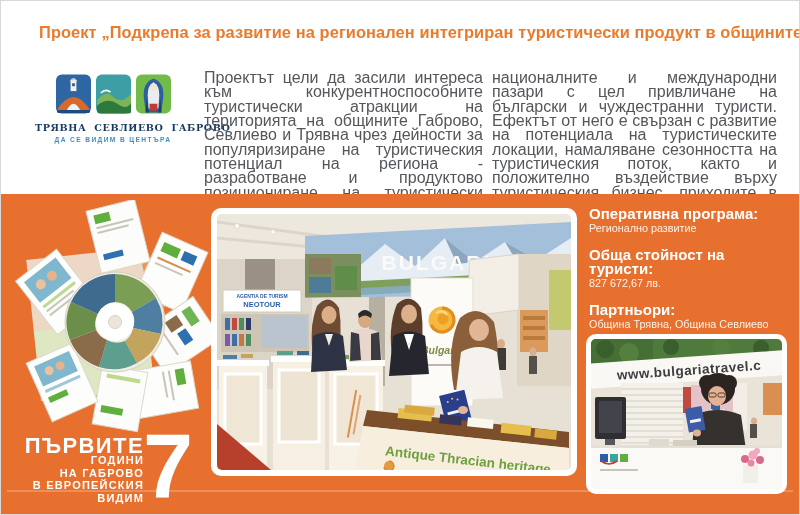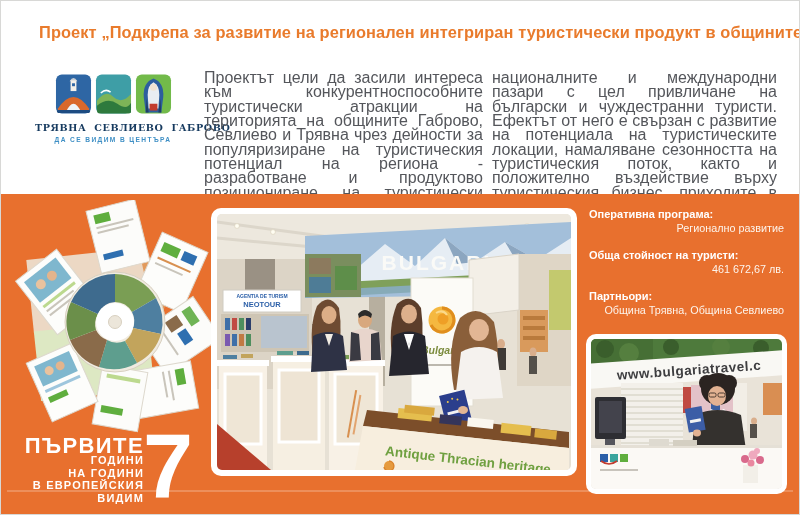--- a/index.html
+++ b/index.html
@@ -33,22 +33,22 @@
   .fold{position:absolute;left:6px;right:6px;top:296px;height:2px;background:rgba(255,255,255,.22);}
   
   .frame{position:absolute;background:#fff;border-radius:10px;box-sizing:border-box;}
   .frame .ph{width:100%;height:100%;border-radius:5px;overflow:hidden;display:block;}
   .frame.center{left:210px;top:14px;width:366px;height:268px;padding:6px;}
   .frame.right{left:585px;top:140px;width:201px;height:160px;padding:5px;}
   .collage{position:absolute;left:14px;top:6px;width:198px;height:238px;}
   
   .details{position:absolute;left:588px;top:13px;width:195px;color:#fff;}
   .d-item{margin-bottom:13px;}
-  .d-label{font-weight:bold;font-size:11px;line-height:14px;}
-  .d-value{font-size:10.8px;line-height:14px;color:#fdf4ec;text-align:right;}
+  .d-label{font-weight:bold;font-size:15px;line-height:14px;}
+  .d-value{font-size:10.8px;line-height:14px;color:#fdf4ec;}
   
   .badge{position:absolute;left:28px;top:241px;width:162px;height:74px;color:#fff;}
   .badge .num{
     position:absolute;right:0;top:-7px;font-size:90px;line-height:76px;
     font-weight:bold;letter-spacing:-2px;
   }
   .badge .lines{position:absolute;right:47px;top:2px;text-align:right;font-weight:bold;}
   .badge .l-big{font-size:22px;line-height:17px;letter-spacing:1.4px;}
   .badge .l-sm{font-size:11px;line-height:12.6px;letter-spacing:1.2px;}
 </style>
@@ -328,21 +328,21 @@
       </svg>
     </div>
 
     <div class="details">
       <div class="d-item">
         <div class="d-label">Оперативна програма:</div>
         <div class="d-value">Регионално развитие</div>
       </div>
       <div class="d-item">
         <div class="d-label">Обща стойност на туристи:</div>
-        <div class="d-value">461 672,67 лв.</div>
+        <div class="d-value">827 672,67 лв.</div>
       </div>
       <div class="d-item">
         <div class="d-label">Партньори:</div>
         <div class="d-value">Община Трявна, Община Севлиево</div>
       </div>
     </div>
 
     <div class="frame right">
       <svg class="ph" viewBox="0 0 191 150" preserveAspectRatio="none">
         <rect width="191" height="150" fill="#e9e3d8"></rect>
@@ -414,21 +414,21 @@
           <circle cx="166" cy="112" r="3" fill="#efa9be"></circle>
         </g>
       </svg>
     </div>
 
     <div class="badge">
       <div class="num">7</div>
       <div class="lines">
         <div class="l-big">ПЪРВИТЕ</div>
         <div class="l-sm">ГОДИНИ</div>
-        <div class="l-sm">НА ГОДИНИ</div>
+        <div class="l-sm">НА ГАБРОВО</div>
         <div class="l-sm">В ЕВРОПЕЙСКИЯ</div>
         <div class="l-sm">ВИДИМ</div>
       </div>
     </div>
 
     <div class="fold"></div>
   </div>
 
 </div>
 

